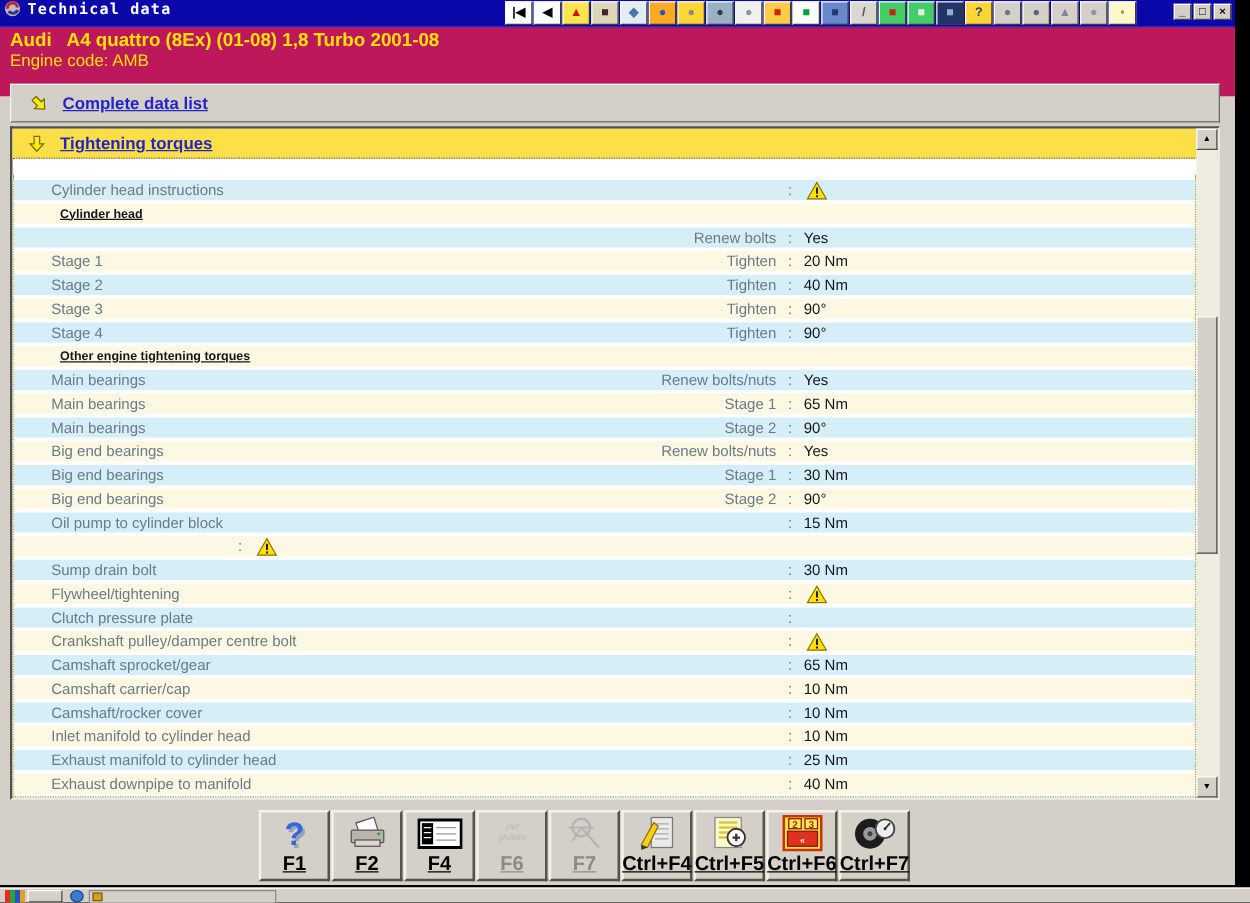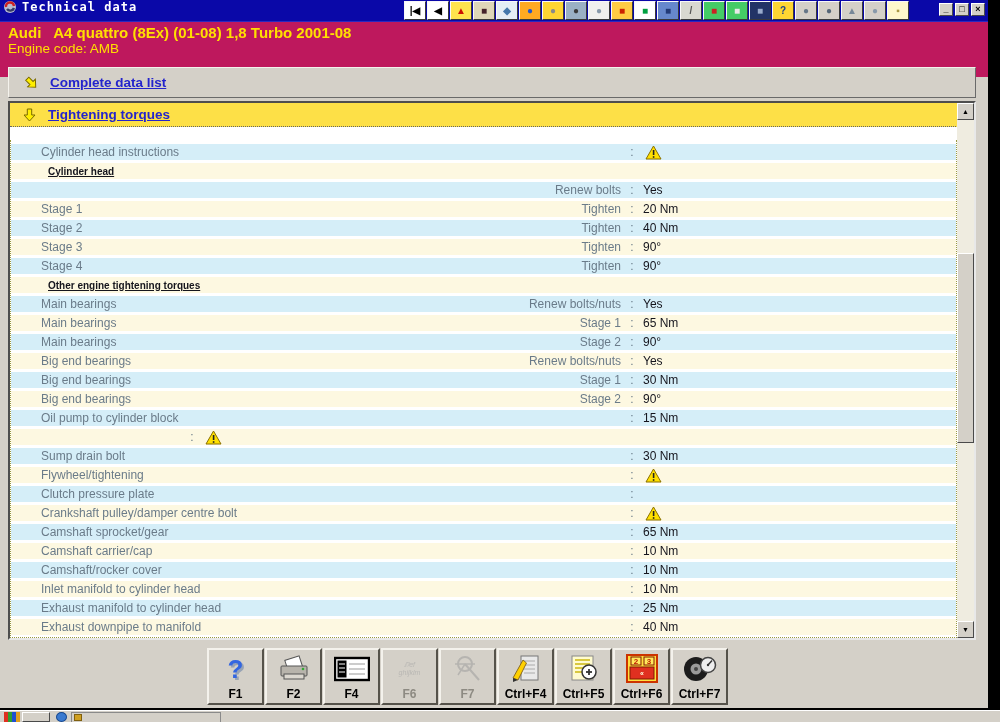--- a/index.html
+++ b/index.html
@@ -61,21 +61,21 @@
   .sb-thumb { position:absolute; left:0; width:17px; top:150px; height:190px; background:#d4d0c8;
               border:1px solid; border-color:#fff #4a4a4a #4a4a4a #fff; }
 
   
   .fbar { position:absolute; left:207px; top:648px; display:flex; }
   .fbtn { width:57px; height:57px; margin-right:1px; background:#d4d0c8;
           border:2px solid; border-color:#f4f2ec #55524a #55524a #f4f2ec;
           display:flex; flex-direction:column; align-items:center; justify-content:flex-end;
           padding-bottom:2px; }
   .fbtn .icon-box { flex:1; display:flex; align-items:center; justify-content:center; width:100%; }
-  .fbtn .flabel { font-size:12px; font-weight:bold; color:#000; }
+  .fbtn .flabel { font-size:16px; font-weight:bold; color:#000;text-decoration:underline; }
   .fbtn.disabled .flabel { color:#8d8a82; }
   .qmark { font-size:26px; font-weight:bold; color:#3366e0; text-shadow:2px 2px 0 #97a3b5; line-height:28px; }
   .lex { font-size:7px; color:#a5a29a; font-style:italic; text-align:center; line-height:8px; }
 
   
   .taskbar { position:absolute; left:0; top:710px; width:1000px; height:12px; background:#d4d0c8;
              border-top:1px solid #fff; display:flex; align-items:flex-start; }
   .tb-logo { width:16px; height:10px; margin:1px 2px 0 4px;
              background:linear-gradient(90deg,#e03020 25%,#30a030 25% 50%,#2050d0 50% 75%,#e0a020 75%); }
   .tb-btn { width:28px; height:10px; margin-top:1px; background:#d4d0c8; border:1px solid;

